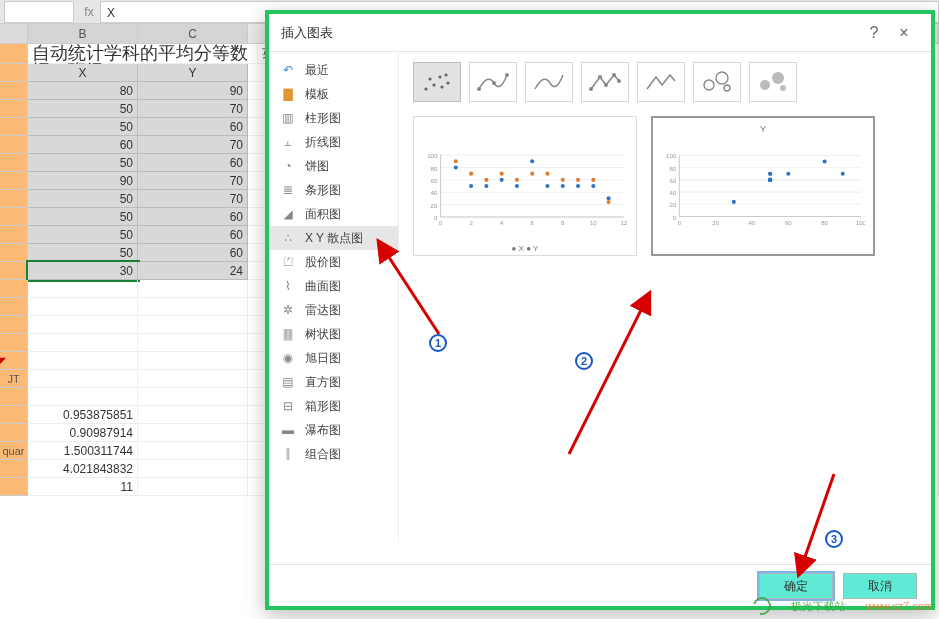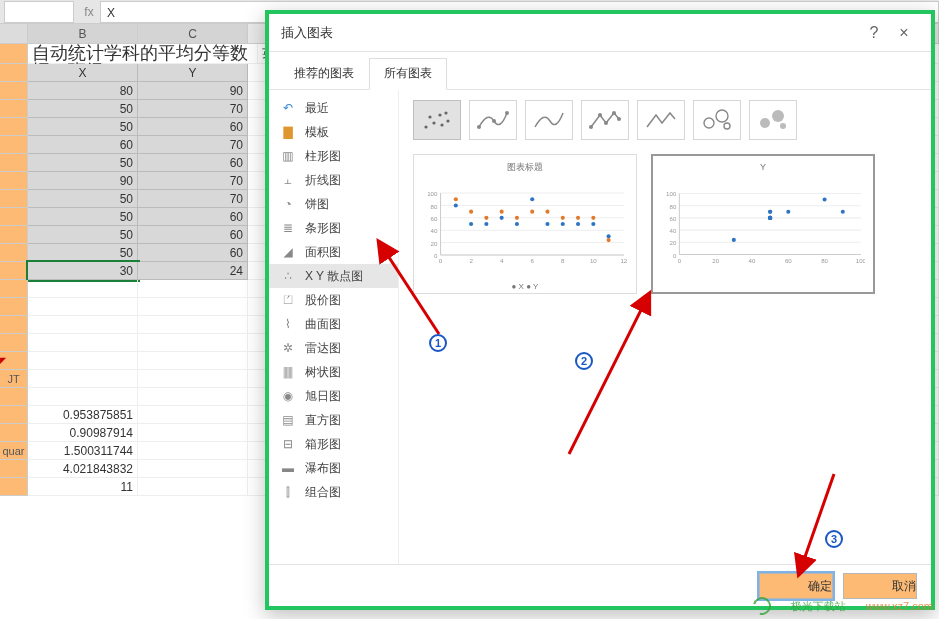--- a/index.html
+++ b/index.html
@@ -61,21 +61,21 @@
 .subtype svg{width:34px;height:26px}
 .pnl-title{font-size:16px;color:#666;margin:6px 0 10px}
 .previews{display:flex;gap:14px}
 .preview{width:224px;height:140px;border:1px solid #ddd;padding:6px;position:relative;background:#fff}
 .preview.hl{border:2px solid #999}
 .preview .ptitle{font-size:9px;text-align:center;color:#777}
 .preview .legend{font-size:8px;text-align:center;color:#777;position:absolute;bottom:2px;left:0;right:0}
 .preview svg{position:absolute;top:18px;left:8px;right:8px;bottom:18px;width:calc(100% - 16px);height:calc(100% - 36px)}
 
 .dlg-footer{position:absolute;bottom:0;left:0;right:0;height:42px;display:flex;align-items:center;justify-content:flex-end;padding:0 14px;gap:10px;border-top:1px solid #e3e3e3;background:#fff}
-.btn{min-width:74px;height:26px;border:1px solid #b6b6b6;background:#fdba74;font-size:12px;cursor:pointer;line-height:24px;text-align:right}
+.btn{min-width:74px;height:26px;border:1px solid #b6b6b6;background:#5eead4;font-size:12px;cursor:pointer;line-height:24px;text-align:center}
 .btn.primary{outline:2px solid #7fb2e5}
 
 
 .badge{position:absolute;width:18px;height:18px;border-radius:50%;background:#fff;border:2px solid #1857c4;color:#1857c4;font-size:11px;font-weight:bold;display:flex;align-items:center;justify-content:center}
 .arrow-layer{position:absolute;left:0;top:0;pointer-events:none}
 .watermark{position:absolute;right:6px;bottom:4px;font-size:11px;color:#39a33b;display:flex;align-items:center;gap:20px;opacity:.8}
 .watermark .wm-ico{width:18px;height:18px;border:2px solid #39a33b;border-radius:50%;border-left-color:transparent;transform:rotate(-30deg)}
 </style>
 </head>
 <body>
@@ -260,24 +260,20 @@
     </div>
   </div>
 
 
   <div class="dialog">
     <div class="dlg-title">
       <span>插入图表</span>
       <span class="spacer"></span>
       <span class="help">?</span>
       <span class="close">×</span>
-    </div>
-    <div class="dlg-tabs">
-      <div class="dlg-tab">推荐的图表</div>
-      <div class="dlg-tab active">所有图表</div>
     </div>
     <div class="dlg-body">
       <div class="cat-list" id="cat-list">
           <div class="cat recent ">
             <span class="ico">↶</span>
             <span>最近</span>
           </div>
           <div class="cat tpl ">
             <span class="ico">▇</span>
             <span>模板</span>
@@ -404,21 +400,20 @@
                 <g fill="#bbb">
                   <circle cx="9" cy="16" r="5"></circle>
                   <circle cx="22" cy="9" r="6"></circle>
                   <circle cx="27" cy="19" r="3"></circle>
                 </g>
               </svg>
             </div>
         </div>
         <div class="previews">
           <div class="preview">
-            <div class="ptitle">图表标题</div>
             <svg id="pv1" viewBox="0 0 200 96">
                 <line x1="18" y1="18" x2="196" y2="18" stroke="#eee"></line>
                 <line x1="18" y1="30" x2="196" y2="30" stroke="#eee"></line>
                 <line x1="18" y1="42" x2="196" y2="42" stroke="#eee"></line>
                 <line x1="18" y1="54" x2="196" y2="54" stroke="#eee"></line>
                 <line x1="18" y1="66" x2="196" y2="66" stroke="#eee"></line>
                 <line x1="18" y1="78" x2="196" y2="78" stroke="#eee"></line>
                 <line x1="18" y1="18" x2="18" y2="78" stroke="#ccc"></line>
                 <line x1="18" y1="78" x2="196" y2="78" stroke="#ccc"></line>
                 <text x="15" y="81" font-size="6" fill="#999" text-anchor="end">0</text>

